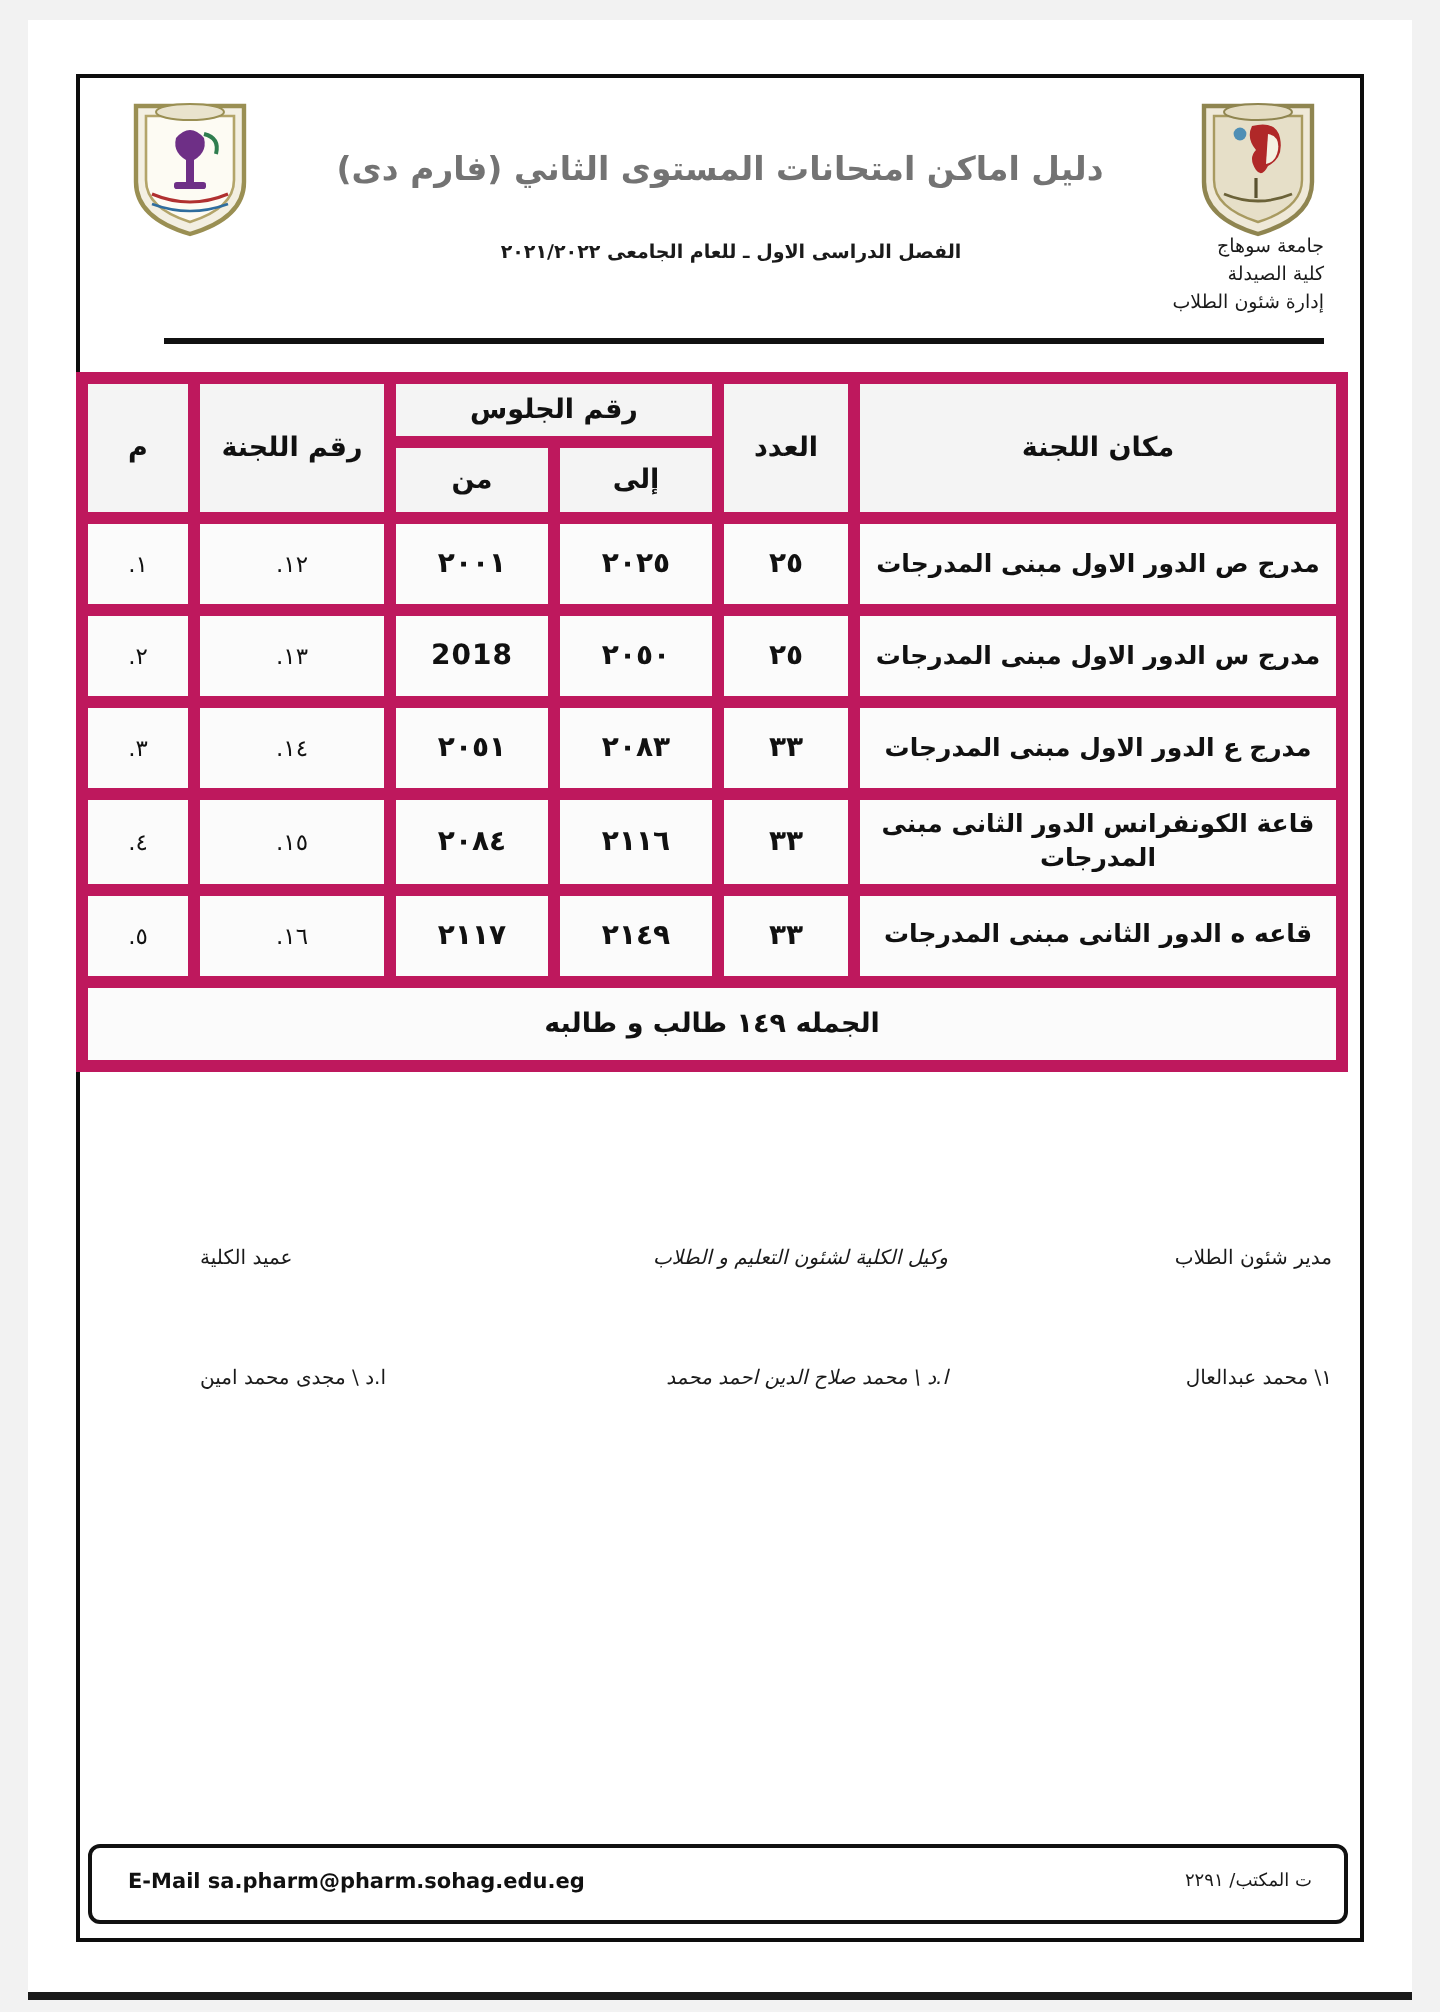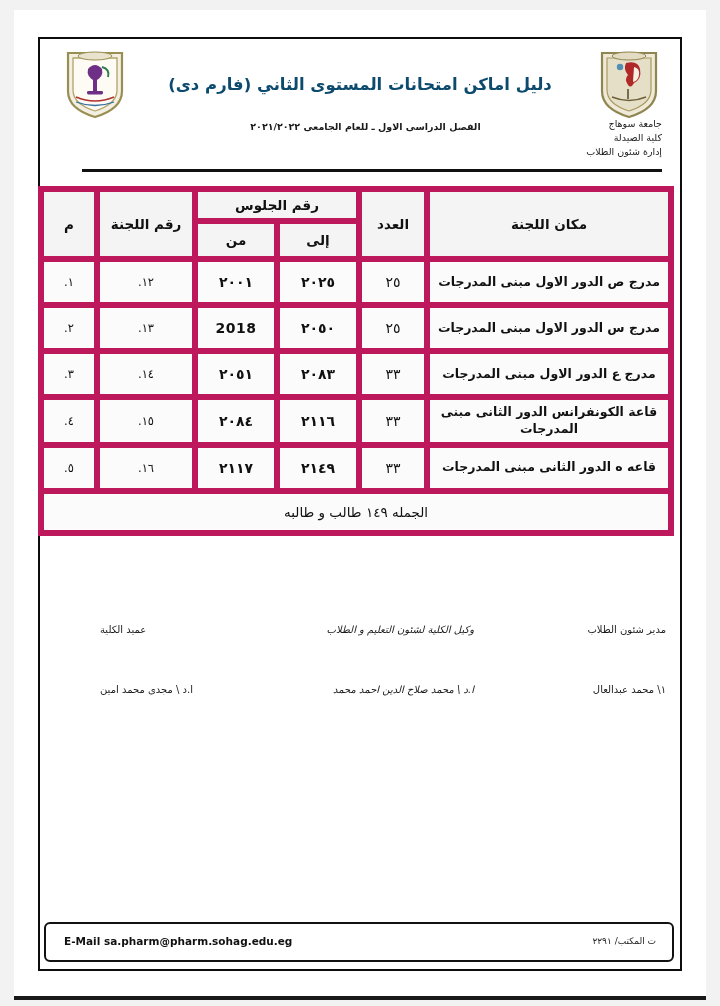--- a/index.html
+++ b/index.html
@@ -52,21 +52,21 @@
   .logo.left  { left: 22px; }
   .logo.right { right: 18px; }
 
   .title-main {
     position: absolute;
     left: 0; right: 0;
     top: 36px;
     text-align: center;
     font-size: 16.5px;
     font-weight: bold;
-    color: #0c4a6e;
+    color: #737373;
     letter-spacing: 0px;
   }
   .subtitle {
     position: absolute;
     left: 0; right: 0;
     top: 82px;
     text-align: center;
     font-size: 9.5px;
     font-weight: bold;
     color: #1a1a1a;
@@ -139,33 +139,33 @@
     font-weight: normal;
     letter-spacing: 1px;
   }
   td.num {
     font-size: 14px;
     font-weight: bold;
     letter-spacing: 0.5px;
   }
   td.count {
     font-size: 14px;
-    font-weight: normal;
+    font-weight: bold;
   }
   td.place {
     font-size: 12.5px;
     font-weight: bold;
     line-height: 1.35;
     padding: 4px 6px;
   }
   tr.data-row { height: 46px; }
   tr.tall-row { height: 40px; }
   td.total {
     font-size: 13.5px;
-    font-weight: normal;
+    font-weight: bold;
     height: 42px;
     padding: 6px 4px;
   }
   .hdr-seat-top { height: 32px; }
   .hdr-seat-sub { height: 38px; }
 
   
   .sign-block {
     position: absolute;
     left: 44px;

